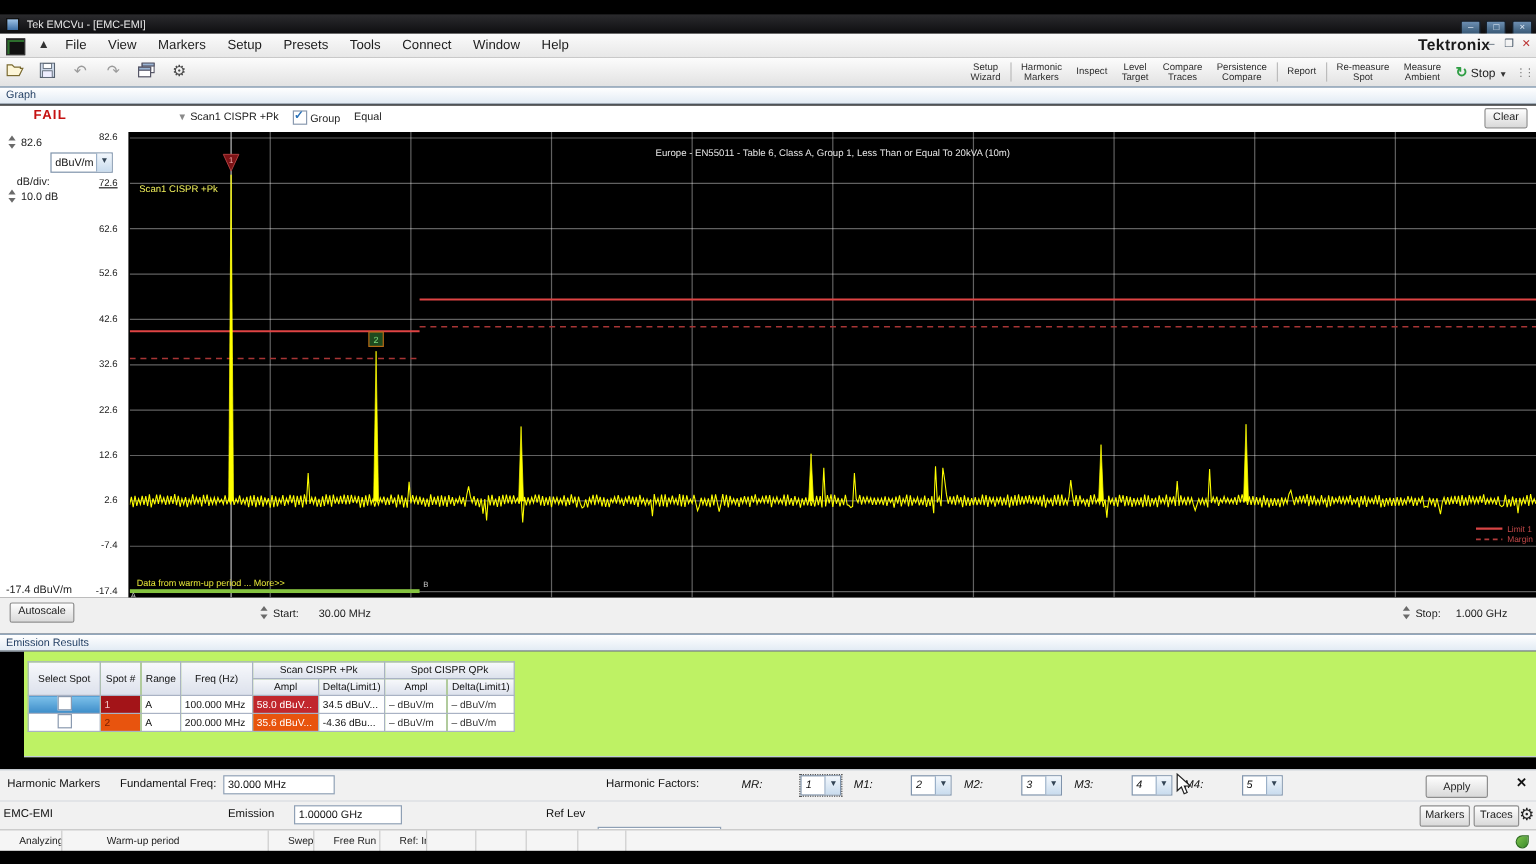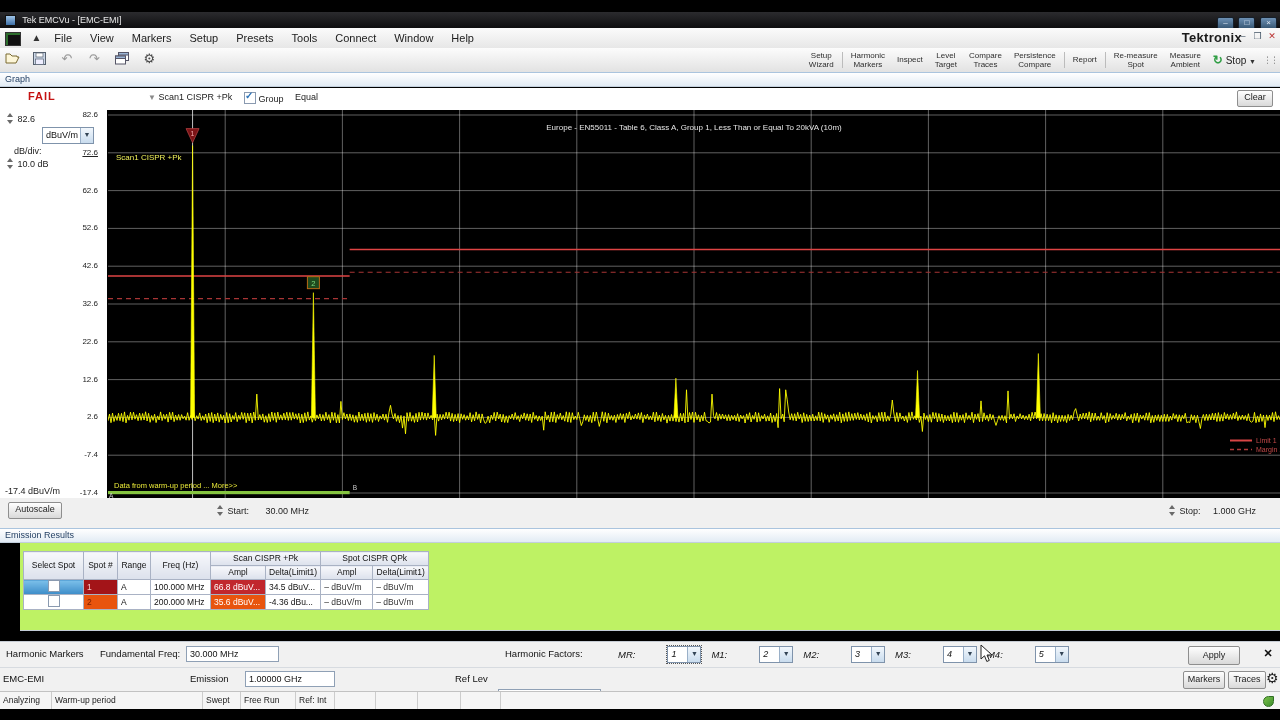--- a/index.html
+++ b/index.html
@@ -96,21 +96,21 @@
   .focusbox{outline:1px dotted #555;}
   
   #emcbar{top:667px;left:0;right:0;height:24px;background:#f1f1f1;border-top:1px solid #d7dbe0;
     font-size:9.5px;color:#111;}
   #markers-btn{left:1183px;top:3px;width:40px;height:16px;line-height:15px;}
   #traces-btn{left:1228px;top:3px;width:36px;height:16px;line-height:15px;}
   #emc-gear{left:1266px;top:2px;font-size:14px;color:#222;}
   
   #statusbar{top:691px;left:0;right:0;height:18px;background:#f5f5f5;border-top:1px solid #c2c2c2;
     display:flex;font-size:8.5px;color:#222;}
-  .st-cell{border-right:1px solid #cccccc;line-height:17px;padding-left:3px;box-sizing:border-box;
+  .st-cell{border-right:1px solid #cccccc;line-height:17px;padding-left:16px;box-sizing:border-box;
     overflow:hidden;white-space:nowrap;}
   #st-last{flex:1;position:relative;border-right:none;}
   #st-green{position:absolute;right:6px;top:4px;width:9px;height:9px;border-radius:50% 0 50% 50%;
     background:linear-gradient(135deg,#7cc24b,#3c8c2c);border:1px solid #2f6e22;}
   .blackbar{left:0;right:0;background:#000;}
   #cursor{left:980px;top:644px;}
 </style>
 </head>
 <body>
 
@@ -342,21 +342,21 @@
           <th>Ampl</th>
           <th>Delta(Limit1)</th>
         </tr>
       </thead>
     <tbody>
         <tr>
           <td style="text-align: center; background: linear-gradient(rgb(124, 192, 234), rgb(60, 140, 200));"><span class="cbx"></span></td>
           <td style="background: rgb(163, 20, 24); color: rgb(243, 201, 201);">1</td>
           <td>A</td>
           <td>100.000 MHz</td>
-          <td style="background: rgb(193, 39, 45); color: rgb(255, 255, 255);">66.8 dBuV...</td>
+          <td style="background: rgb(193, 39, 45); color: rgb(255, 255, 255);">58.0 dBuV...</td>
           <td>34.5 dBuV...</td>
           <td style="color: rgb(51, 51, 51);">– dBuV/m</td>
           <td style="color: rgb(51, 51, 51);">– dBuV/m</td>
         </tr>
         <tr>
           <td style="text-align: center;"><span class="cbx"></span></td>
           <td style="background: rgb(232, 84, 14); color: rgb(124, 32, 0);">2</td>
           <td>A</td>
           <td>200.000 MHz</td>
           <td style="background: rgb(232, 84, 14); color: rgb(255, 255, 255);">35.6 dBuV...</td>
@@ -395,21 +395,21 @@
   <input class="tb-input" style="left: 245px; top: 3px; width: 82px;" readonly="" value="1.00000 GHz">
   <span class="abs" style="left:455px;top:5px;">Ref Lev</span>
   <input class="tb-input" style="left: 498px; top: 21px; width: 95px; font-style: italic;" readonly="" value="76.0 dBuV/m">
   <span class="abs btn" id="markers-btn">Markers</span>
   <span class="abs btn" id="traces-btn">Traces</span>
   <span class="abs" id="emc-gear">⚙</span>
 </div>
 
 <div class="abs" id="statusbar">
     <div class="st-cell" style="width: 52px;">Analyzing</div>
-    <div class="st-cell" style="width: 151px;">Warm-up period</div>
+    <div class="st-cell" style="width: 151px; margin-left: 21px;">Warm-up period</div>
     <div class="st-cell" style="width: 38px;">Swept</div>
     <div class="st-cell" style="width: 55px;">Free Run</div>
     <div class="st-cell" style="width: 39px;">Ref: Int</div>
     <div class="st-cell" style="width: 41px;"></div>
     <div class="st-cell" style="width: 42px;"></div>
     <div class="st-cell" style="width: 43px;"></div>
     <div class="st-cell" style="width: 40px;"></div>
     <div class="st-cell" id="st-last">
       <span id="st-green"></span>
     </div>

